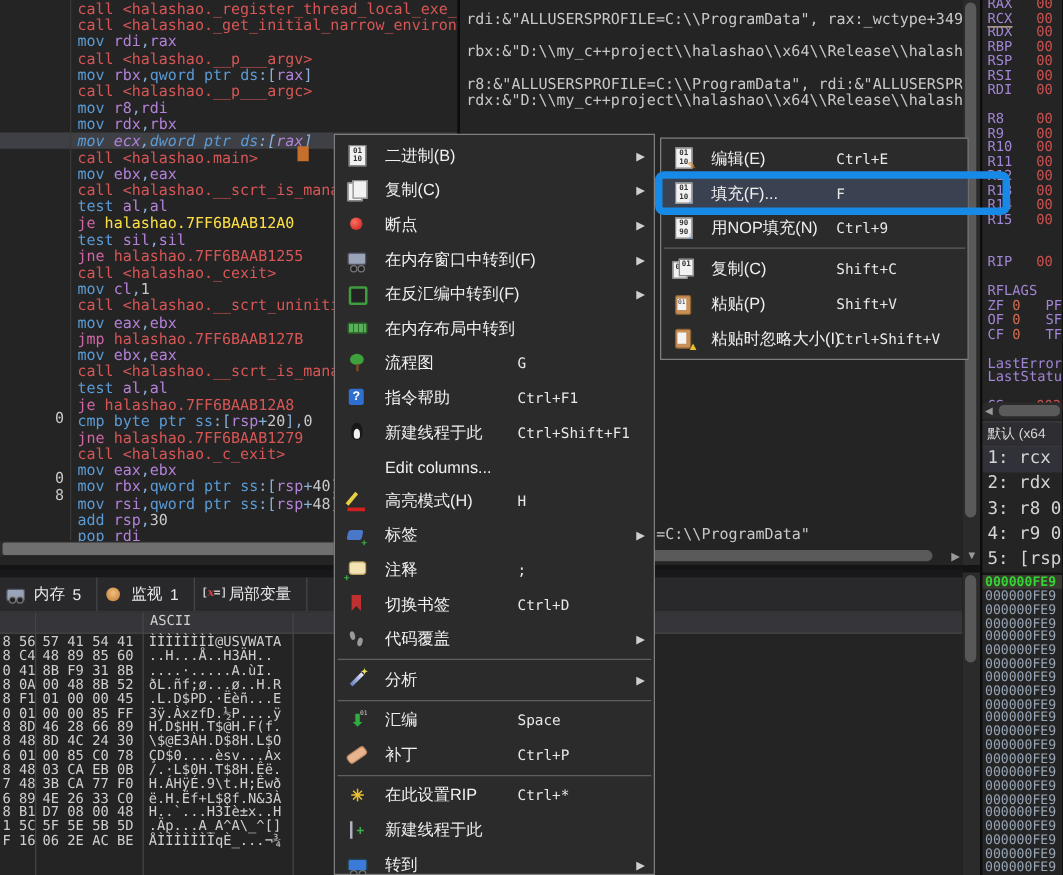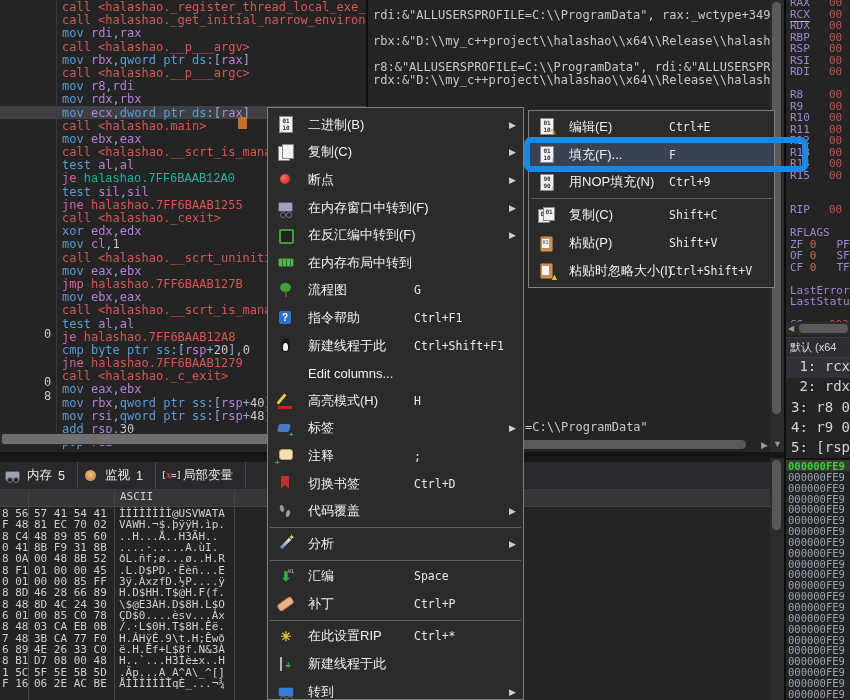--- a/index.html
+++ b/index.html
@@ -3,21 +3,21 @@
 <meta charset="utf-8">
 <style>
   html,body{margin:0;padding:0;background:#111;}
   #app{position:relative;width:850px;height:700px;background:#141414;overflow:hidden;
        font-family:"Liberation Sans",sans-serif;}
   
   #disasm{position:absolute;left:0;top:0;width:366px;height:452px;background:#242424;overflow:hidden;}
   #gutter-sep{position:absolute;left:56px;top:0;height:432px;width:1px;background:#3a3a3a;}
   .gch{position:absolute;left:44px;font:12px "DejaVu Sans Mono",monospace;color:#c8c8c8;}
   .dline{height:13.2px;line-height:13.2px;font:12px "DejaVu Sans Mono",monospace;white-space:pre;padding-left:62px;}
-  .dline.sel{background:#3e4045;}
+  .dline.sel{background:#3e4045;font-style:italic;}
   #disasm-hscroll{position:absolute;left:0;top:433px;width:366px;height:12px;background:#2b2b2b;}
   #disasm-hscroll .thumb{position:absolute;left:2px;right:2px;top:1px;bottom:1px;background:#6f6f6f;border-radius:2px;}
   .artifact{position:absolute;left:238px;top:117px;width:9px;height:12px;background:#c4702c;}
   
   #info{position:absolute;left:368px;top:0;width:402px;height:452px;background:#242424;overflow:hidden;}
   #info-lines{padding-top:8px;}
   .iline{height:13.1px;line-height:13.1px;font:12px "DejaVu Sans Mono",monospace;color:#c8c8c8;white-space:pre;padding-left:5px;}
   #info-bottom{position:absolute;left:157px;top:420px;font:12px "DejaVu Sans Mono",monospace;color:#c8c8c8;white-space:pre;}
   #info-hscroll{position:absolute;left:1px;bottom:1px;width:399px;height:12px;}
   #info-hscroll .thumb{position:absolute;left:2px;top:1px;width:375px;height:9px;background:#5a5a5a;border-radius:5px;}
@@ -34,21 +34,21 @@
   .rname.u{border-bottom:1px solid #d6d65a;}
   .rval{position:absolute;left:39px;color:#c75050;}
   .fval{color:#cf6a50;}
   #reg-hscroll{position:absolute;left:0;top:322px;width:64px;height:13px;background:#2b2b2b;}
   #reg-hscroll .thumb{position:absolute;left:13px;right:2px;top:2px;height:9px;background:#5a5a5a;border-radius:4px;}
   #reg-hscroll .harrow{position:absolute;left:2px;top:2px;font-size:8px;color:#9a9a9a;}
   #conv-header{position:absolute;left:0;top:337px;width:64px;height:19px;line-height:19px;background:#2e2e32;
       border-top:1px solid #3c3c40;border-bottom:1px solid #3c3c40;color:#d8d8d8;font-size:11px;
       padding-left:4px;white-space:pre;overflow:hidden;}
   #conv-args{position:absolute;left:0;top:358px;width:64px;}
-  .arow{height:20.3px;line-height:20.3px;font:14px "DejaVu Sans Mono",monospace;color:#d4d4d4;white-space:pre;padding-left:4px;text-align:right;}
+  .arow{height:20.3px;line-height:20.3px;font:14px "DejaVu Sans Mono",monospace;color:#d4d4d4;white-space:pre;padding-left:4px;}
   .arow.sel{background:#31313a;}
   
   #stack{position:absolute;left:786px;top:460px;width:64px;height:240px;background:#242424;overflow:hidden;}
   .srow{height:10.85px;line-height:10.85px;font:10.5px "DejaVu Sans Mono",monospace;color:#98a5b5;white-space:pre;padding-left:2px;}
   .srow.sel{color:#35d435;background:#3a3a30;font-weight:bold;}
   #stack-vscroll{position:absolute;left:770px;top:458px;width:14px;height:242px;background:#2b2b2b;}
   #stack-vscroll .thumb{position:absolute;left:2px;top:2px;width:9px;height:70px;background:#585858;border-radius:5px;}
   
   #dump{position:absolute;left:0;top:456px;width:770px;height:244px;background:#242424;overflow:hidden;}
   #dump-topstrip{position:absolute;left:0;top:0;width:100%;height:6px;background:#18181b;}
@@ -102,25 +102,24 @@
         <div class="dline"><span style="color: rgb(214, 86, 86);">call &lt;halashao.__p___argv&gt;</span></div>
         <div class="dline"><span style="color: rgb(91, 155, 213);">mov </span><span style="color: rgb(180, 130, 217);">rbx</span><span style="color: rgb(138, 176, 216);">,</span><span style="color: rgb(91, 155, 213);">qword</span><span style="color: rgb(200, 200, 200);"> </span><span style="color: rgb(91, 155, 213);">ptr</span><span style="color: rgb(200, 200, 200);"> </span><span style="color: rgb(91, 155, 213);">ds</span><span style="color: rgb(138, 176, 216);">:</span><span style="color: rgb(138, 176, 216);">[</span><span style="color: rgb(180, 130, 217);">rax</span><span style="color: rgb(138, 176, 216);">]</span></div>
         <div class="dline"><span style="color: rgb(214, 86, 86);">call &lt;halashao.__p___argc&gt;</span></div>
         <div class="dline"><span style="color: rgb(91, 155, 213);">mov </span><span style="color: rgb(180, 130, 217);">r8</span><span style="color: rgb(138, 176, 216);">,</span><span style="color: rgb(180, 130, 217);">rdi</span></div>
         <div class="dline"><span style="color: rgb(91, 155, 213);">mov </span><span style="color: rgb(180, 130, 217);">rdx</span><span style="color: rgb(138, 176, 216);">,</span><span style="color: rgb(180, 130, 217);">rbx</span></div>
         <div class="dline sel"><span style="color: rgb(91, 155, 213);">mov </span><span style="color: rgb(180, 130, 217);">ecx</span><span style="color: rgb(138, 176, 216);">,</span><span style="color: rgb(91, 155, 213);">dword</span><span style="color: rgb(200, 200, 200);"> </span><span style="color: rgb(91, 155, 213);">ptr</span><span style="color: rgb(200, 200, 200);"> </span><span style="color: rgb(91, 155, 213);">ds</span><span style="color: rgb(138, 176, 216);">:</span><span style="color: rgb(138, 176, 216);">[</span><span style="color: rgb(180, 130, 217);">rax</span><span style="color: rgb(138, 176, 216);">]</span></div>
         <div class="dline"><span style="color: rgb(214, 86, 86);">call &lt;halashao.main&gt;</span></div>
         <div class="dline"><span style="color: rgb(91, 155, 213);">mov </span><span style="color: rgb(180, 130, 217);">ebx</span><span style="color: rgb(138, 176, 216);">,</span><span style="color: rgb(180, 130, 217);">eax</span></div>
         <div class="dline"><span style="color: rgb(214, 86, 86);">call &lt;halashao.__scrt_is_mana</span></div>
         <div class="dline"><span style="color: rgb(91, 155, 213);">test </span><span style="color: rgb(180, 130, 217);">al</span><span style="color: rgb(138, 176, 216);">,</span><span style="color: rgb(180, 130, 217);">al</span></div>
-        <div class="dline"><span style="color: rgb(208, 102, 166);">je </span><span style="color: #14b8a6; font-family: Liberation Mono, monospace;">halashao.7FF6BAAB12A0</span></div>
+        <div class="dline"><span style="color: rgb(208, 102, 166);">je </span><span style="color: #fde047;">halashao.7FF6BAAB12A0</span></div>
         <div class="dline"><span style="color: rgb(91, 155, 213);">test </span><span style="color: rgb(180, 130, 217);">sil</span><span style="color: rgb(138, 176, 216);">,</span><span style="color: rgb(180, 130, 217);">sil</span></div>
         <div class="dline"><span style="color: rgb(208, 102, 166);">jne </span><span style="color: rgb(214, 86, 86);">halashao.7FF6BAAB1255</span></div>
         <div class="dline"><span style="color: rgb(214, 86, 86);">call &lt;halashao._cexit&gt;</span></div>
-        <div class="dline"><span style="color: rgb(91, 155, 213);">xor </span><span style="color: rgb(180, 130, 217);">edx</span><span style="color: rgb(138, 176, 216);">,</span><span style="color: rgb(180, 130, 217);">edx</span></div>
         <div class="dline"><span style="color: rgb(91, 155, 213);">mov </span><span style="color: rgb(180, 130, 217);">cl</span><span style="color: rgb(138, 176, 216);">,</span><span style="color: rgb(200, 200, 200);">1</span></div>
         <div class="dline"><span style="color: rgb(214, 86, 86);">call &lt;halashao.__scrt_uniniti</span></div>
         <div class="dline"><span style="color: rgb(91, 155, 213);">mov </span><span style="color: rgb(180, 130, 217);">eax</span><span style="color: rgb(138, 176, 216);">,</span><span style="color: rgb(180, 130, 217);">ebx</span></div>
         <div class="dline"><span style="color: rgb(208, 102, 166);">jmp </span><span style="color: rgb(214, 86, 86);">halashao.7FF6BAAB127B</span></div>
         <div class="dline"><span style="color: rgb(91, 155, 213);">mov </span><span style="color: rgb(180, 130, 217);">ebx</span><span style="color: rgb(138, 176, 216);">,</span><span style="color: rgb(180, 130, 217);">eax</span></div>
         <div class="dline"><span style="color: rgb(214, 86, 86);">call &lt;halashao.__scrt_is_mana</span></div>
         <div class="dline"><span style="color: rgb(91, 155, 213);">test </span><span style="color: rgb(180, 130, 217);">al</span><span style="color: rgb(138, 176, 216);">,</span><span style="color: rgb(180, 130, 217);">al</span></div>
         <div class="dline"><span style="color: rgb(208, 102, 166);">je </span><span style="color: rgb(214, 86, 86);">halashao.7FF6BAAB12A8</span></div>
         <div class="dline"><span style="color: rgb(91, 155, 213);">cmp </span><span style="color: rgb(91, 155, 213);">byte</span><span style="color: rgb(200, 200, 200);"> </span><span style="color: rgb(91, 155, 213);">ptr</span><span style="color: rgb(200, 200, 200);"> </span><span style="color: rgb(91, 155, 213);">ss</span><span style="color: rgb(138, 176, 216);">:</span><span style="color: rgb(138, 176, 216);">[</span><span style="color: rgb(180, 130, 217);">rsp</span><span style="color: rgb(138, 176, 216);">+</span><span style="color: rgb(200, 200, 200);">20</span><span style="color: rgb(138, 176, 216);">]</span><span style="color: rgb(138, 176, 216);">,</span><span style="color: rgb(200, 200, 200);">0</span></div>
         <div class="dline"><span style="color: rgb(208, 102, 166);">jne </span><span style="color: rgb(214, 86, 86);">halashao.7FF6BAAB1279</span></div>
@@ -266,21 +265,20 @@
             <span style="position: absolute; left: 10px; top: 1px; font: bold 9px &quot;DejaVu Sans Mono&quot;, monospace; color: rgb(200, 200, 200);">=]</span>
           </span>
           <span>局部变量</span>
         </div>
       </div>
     <div id="dump-header">
       <span class="ascii-label">ASCII</span>
     </div>
     <div id="dump-rows">
         <div class="drow"><span class="ca">8 56</span><span class="cb">57 41 54 41</span><span class="cascii">ÌÌÌÌÌÌÌÌ@USVWATA</span></div>
-        <div class="drow"><span class="ca">F 48</span><span class="cb">81 EC 70 02</span><span class="cascii">VAWH.¬$.þÿÿH.ìp.</span></div>
         <div class="drow"><span class="ca">8 C4</span><span class="cb">48 89 85 60</span><span class="cascii">..H...Å..H3ÄH..</span></div>
         <div class="drow"><span class="ca">0 41</span><span class="cb">8B F9 31 8B</span><span class="cascii">....·.....A.ùI.</span></div>
         <div class="drow"><span class="ca">8 0A</span><span class="cb">00 48 8B 52</span><span class="cascii">ðL.ñf;ø...ø..H.R</span></div>
         <div class="drow"><span class="ca">8 F1</span><span class="cb">01 00 00 45</span><span class="cascii">.L.D$PD.·Ëèñ...E</span></div>
         <div class="drow"><span class="ca">0 01</span><span class="cb">00 00 85 FF</span><span class="cascii">3ÿ.ÀxzfD.½P....ÿ</span></div>
         <div class="drow"><span class="ca">8 8D</span><span class="cb">46 28 66 89</span><span class="cascii">H.D$HH.T$@H.F(f.</span></div>
         <div class="drow"><span class="ca">8 48</span><span class="cb">8D 4C 24 30</span><span class="cascii">\$@E3ÀH.D$8H.L$O</span></div>
         <div class="drow"><span class="ca">6 01</span><span class="cb">00 85 C0 78</span><span class="cascii">ÇD$0....èsv...Àx</span></div>
         <div class="drow"><span class="ca">8 48</span><span class="cb">03 CA EB 0B</span><span class="cascii">/.·L$0H.T$8H.Êë.</span></div>
         <div class="drow"><span class="ca">7 48</span><span class="cb">3B CA 77 F0</span><span class="cascii">H.ÁHÿÉ.9\t.H;Êwð</span></div>

